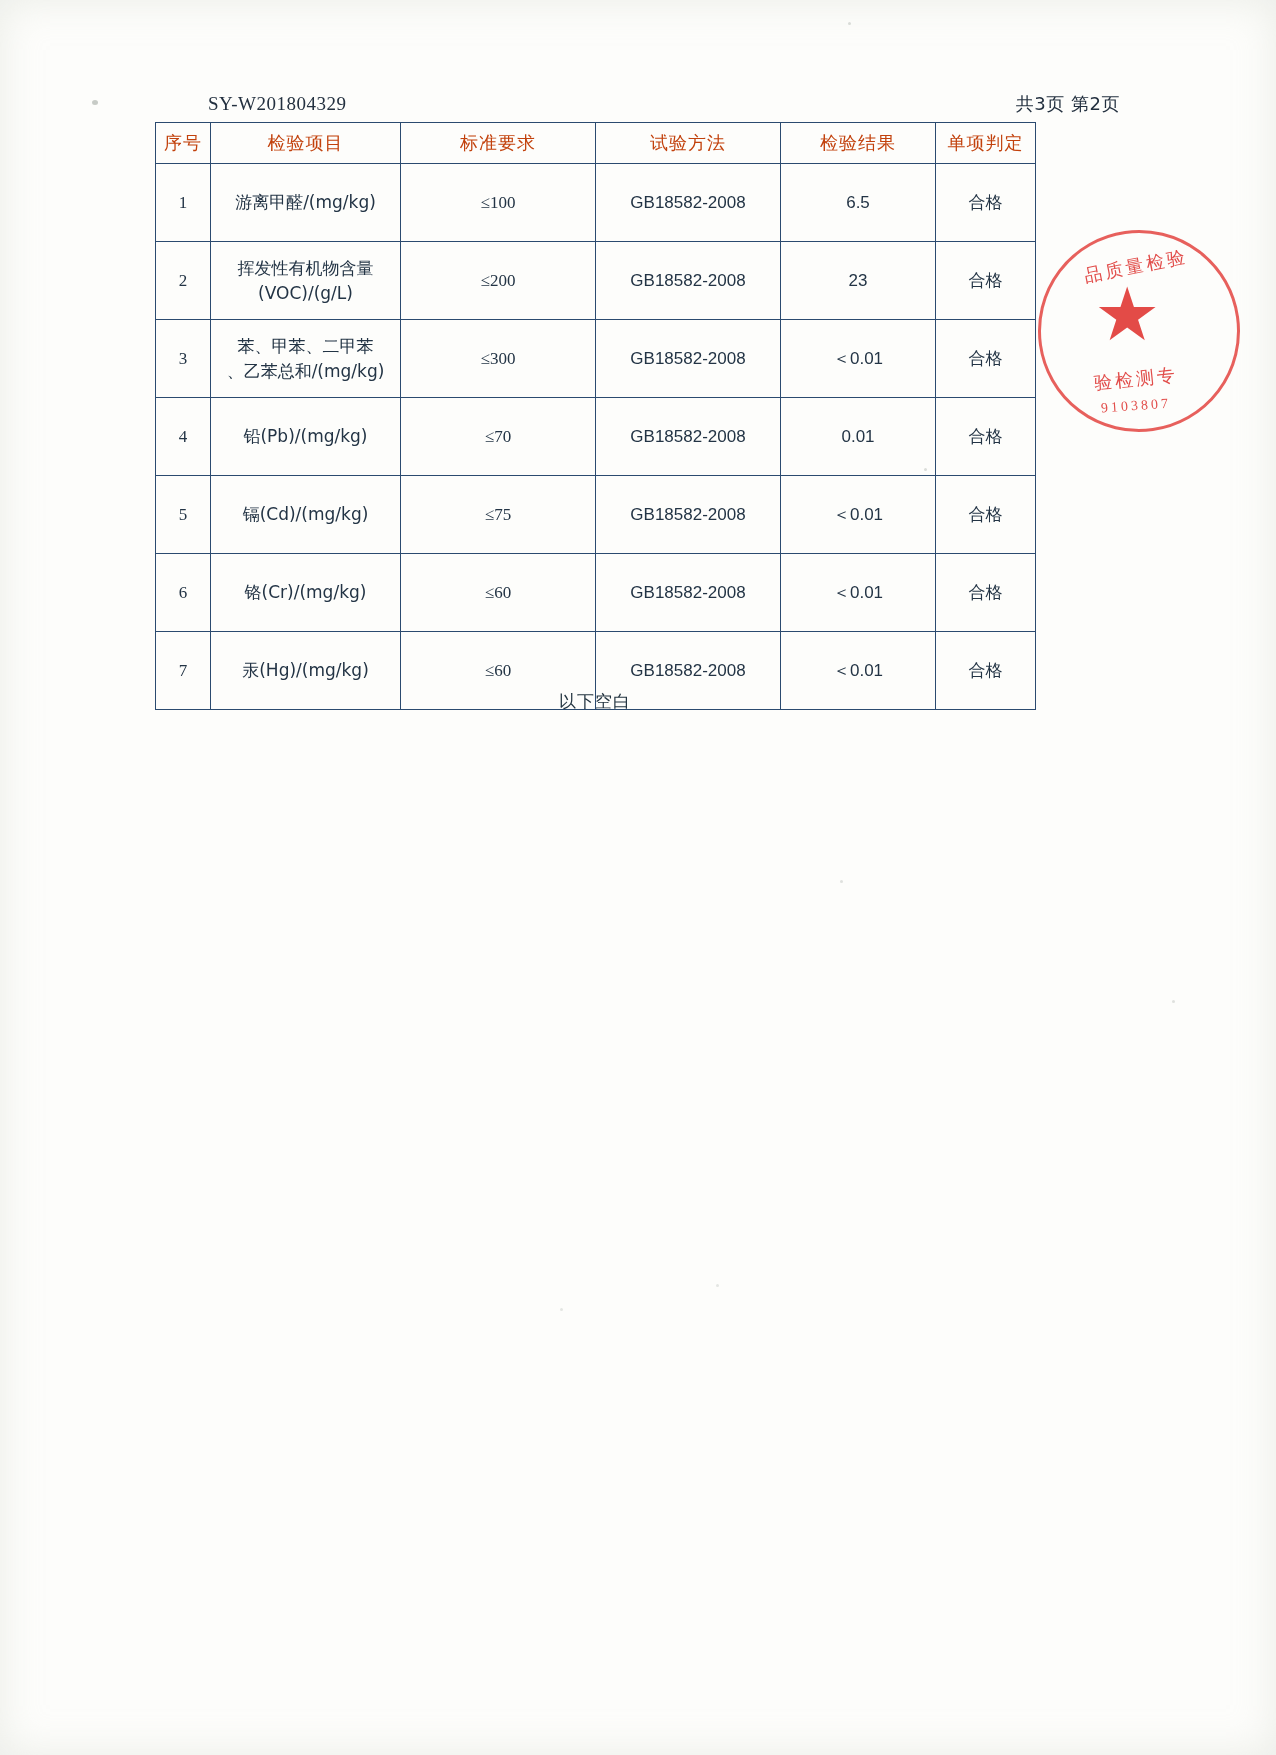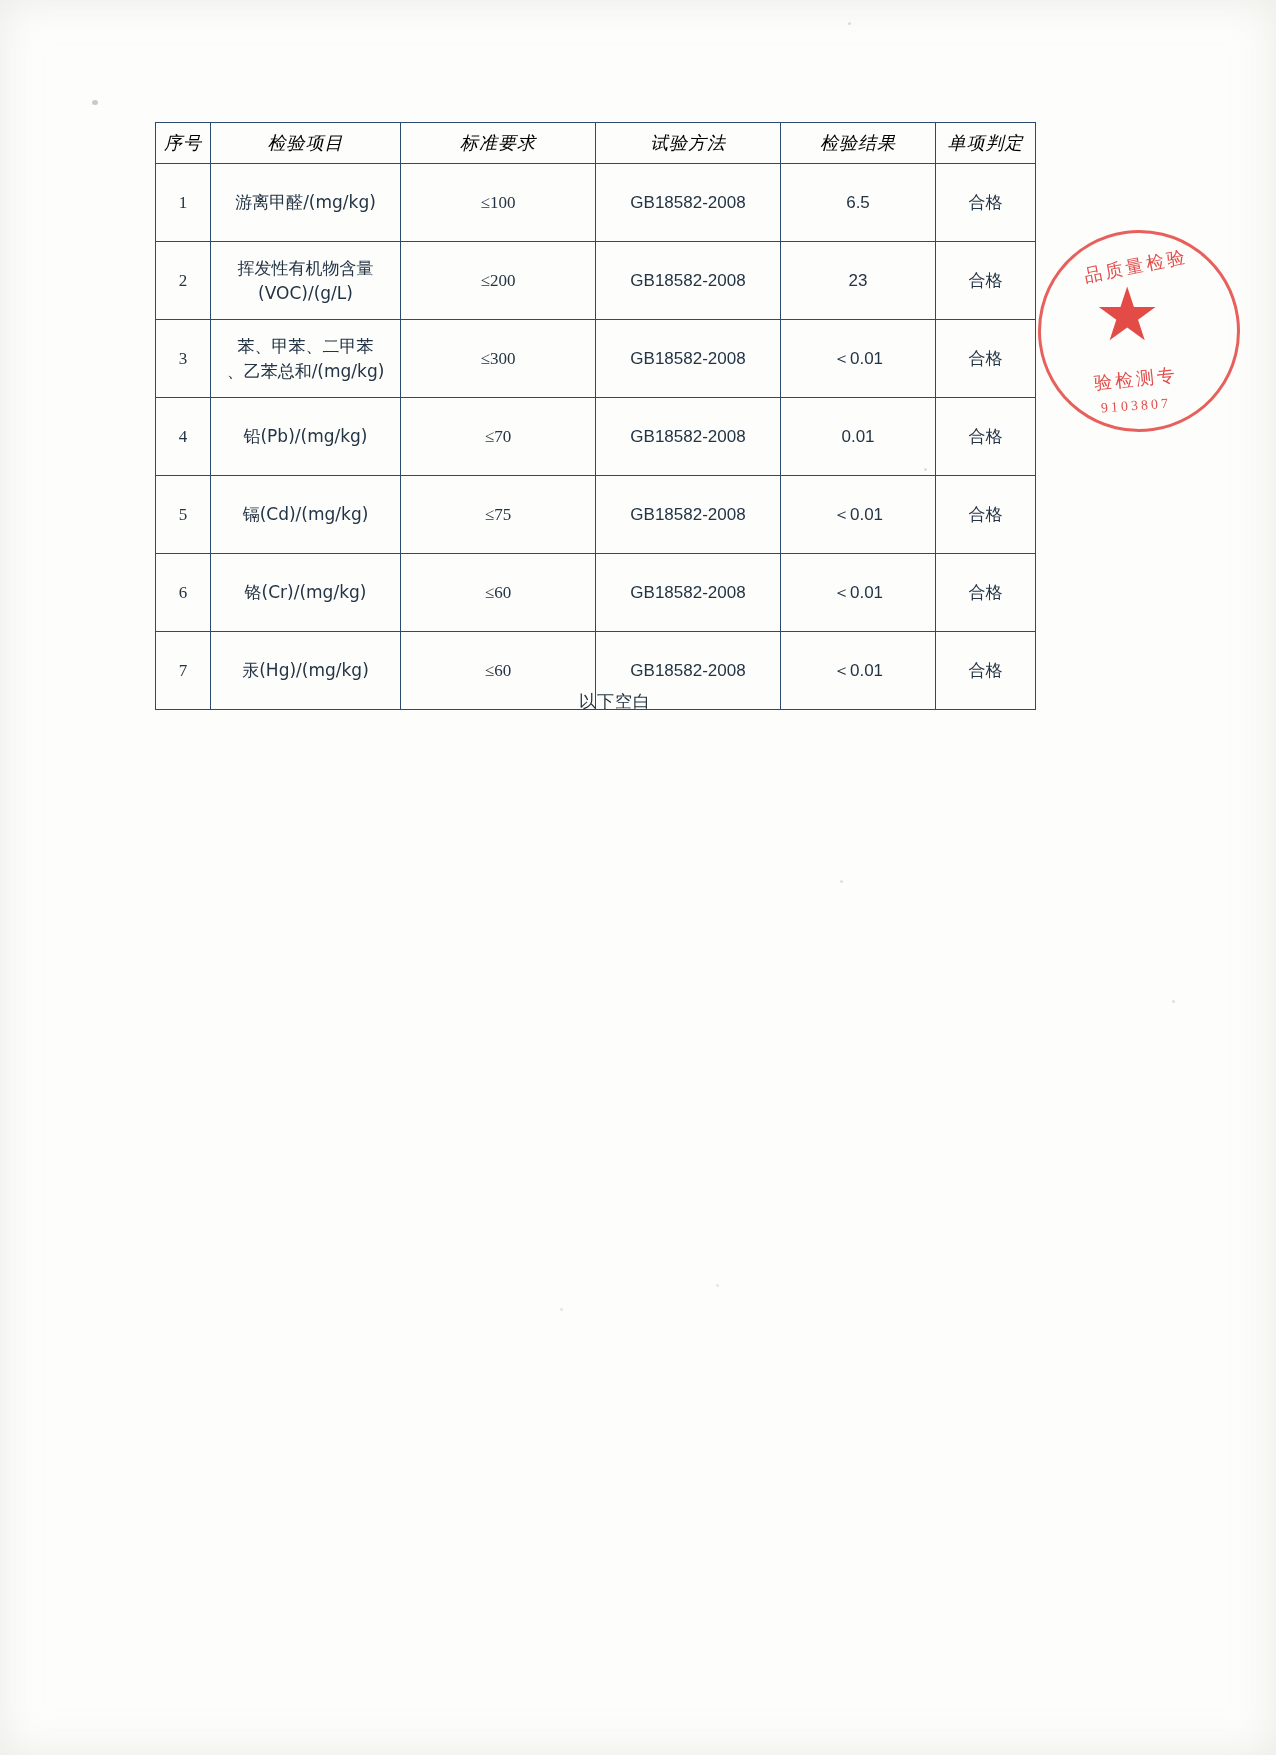--- a/index.html
+++ b/index.html
@@ -64,22 +64,21 @@
     text-align: center;
     vertical-align: middle;
     font-weight: normal;
     color: #233445;
   }
   table.result-table thead th {
     height: 38px;
     font-size: 18px;
     font-family: "DejaVu Sans", sans-serif;
     letter-spacing: 1px;
-    color: #000000;
-    font-style: italic;
+    color: #c2410c;
   }
   table.result-table tbody td {
     height: 75px;
     font-size: 17px;
   }
   .col-no    { width: 55px; }
   .col-item  { width: 190px; }
   .col-std   { width: 195px; }
   .col-meth  { width: 185px; }
   .col-res   { width: 155px; }
@@ -116,21 +115,20 @@
   .below-blank {
     position: absolute;
     top: 690px;
     left: 155px;
     width: 880px;
     text-align: center;
     font-family: "DejaVu Sans", sans-serif;
     font-size: 17px;
     color: #22333f;
     letter-spacing: 1px;
-    padding-left: 20px;
   }
 
   
   .stamp {
     position: absolute;
     top: 222px;
     left: 1030px;
     width: 220px;
     height: 220px;
     pointer-events: none;
@@ -198,20 +196,24 @@
     background: #9aa39a;
     border-radius: 50%;
     opacity: 0.55;
   }
 </style>
 </head>
 <body>
 
 <div class="page">
 
+  <div class="header-row">
+    <div class="report-no">SY-W201804329</div>
+    <div class="page-no">共3页 第2页</div>
+  </div>
 
   <table class="result-table">
     <colgroup>
       <col class="col-no">
       <col class="col-item">
       <col class="col-std">
       <col class="col-meth">
       <col class="col-res">
       <col class="col-judge">
     </colgroup>

